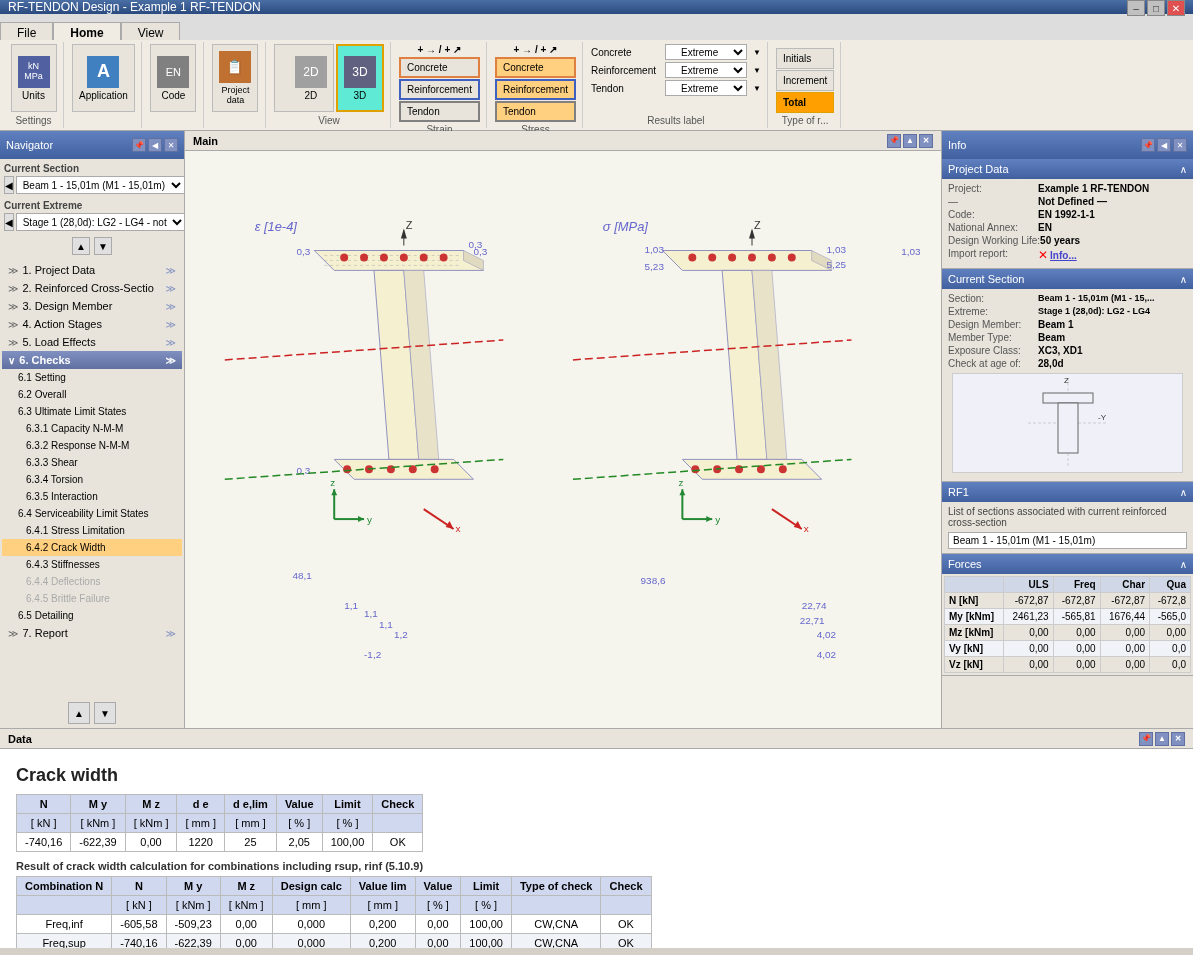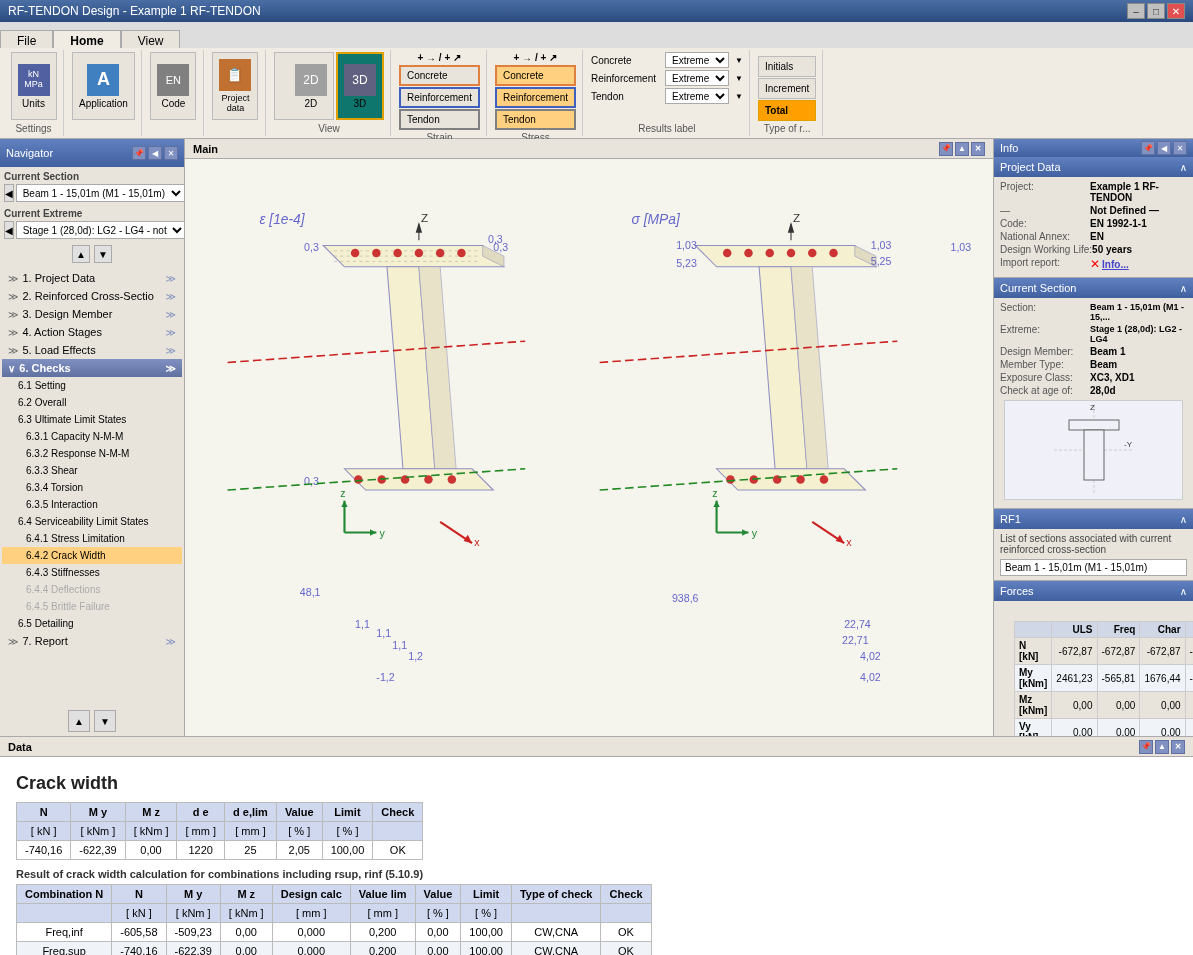--- a/index.html
+++ b/index.html
@@ -1,33 +1,33 @@
 <!DOCTYPE html>
 <html><head>
   <meta charset="utf-8">
   <style>
     * { box-sizing: border-box; margin: 0; padding: 0; }
     body { font-family: 'Segoe UI', Arial, sans-serif; font-size: 11px; background: #d4d0c8; overflow: hidden; width: 1193px; height: 955px; }
 
     
-    .title-bar { background: linear-gradient(to bottom, #4a6fa5, #2a4a7f); color: white; height: 22px; display: flex; align-items: center; justify-content: space-between; padding: 0 8px; font-size: 12px; }
+    .title-bar { background: linear-gradient(to bottom, #4a6fa5, #2a4a7f); color: white; height: 14px; display: flex; justify-content: space-between; padding: 0 8px; font-size: 12px; }
     .title-bar-controls { display: flex; gap: 2px; }
     .title-bar-btn { width: 18px; height: 16px; background: #c0c0c0; border: 1px solid #888; font-size: 10px; cursor: pointer; display: flex; align-items: center; justify-content: center; color: #333; }
     .title-bar-close { background: #e05050; color: white; }
 
     
     .ribbon { background: #f0ece4; border-bottom: 1px solid #aaa; }
     .ribbon-tabs { display: flex; height: 26px; background: #ddd; padding-top: 8px; }
     .ribbon-tab { padding: 3px 16px; background: #e8e4dc; border: 1px solid #aaa; border-bottom: none; cursor: pointer; font-size: 12px; }
     .ribbon-tab.active { background: #f0ece4; font-weight: bold; }
     .ribbon-content { display: flex; height: 90px; padding: 2px 4px; gap: 2px; align-items: stretch; }
     .ribbon-group { display: flex; flex-direction: column; border-right: 1px solid #ccc; padding: 2px 6px; align-items: center; min-width: 60px; }
     .ribbon-group-label { font-size: 10px; color: #555; margin-top: auto; padding-top: 2px; text-align: center; }
     .ribbon-btn-large { display: flex; flex-direction: column; align-items: center; padding: 4px 6px; background: #e8e4dc; border: 1px solid #bbb; cursor: pointer; font-size: 10px; min-width: 44px; height: 68px; justify-content: center; }
-    .ribbon-btn-large.active { background: #0f766e; border: 2px solid #e0a000; }
+    .ribbon-btn-large.active { background: #5eead4; border: 2px solid #e0a000; }
     .ribbon-icon-large { width: 32px; height: 32px; background: #888; margin-bottom: 2px; display: flex; align-items: center; justify-content: center; color: white; font-size: 14px; }
     .ribbon-small-group { display: flex; flex-direction: column; gap: 1px; }
     .ribbon-btn-small { display: flex; align-items: center; padding: 2px 6px; background: #e8e4dc; border: 1px solid #bbb; cursor: pointer; font-size: 10px; height: 21px; white-space: nowrap; }
     .ribbon-btn-small.active { background: #ffd080; border: 1px solid #e0a000; }
     .concrete-btn { border: 2px solid #e08040 !important; }
     .reinf-btn { border: 2px solid #4060c0 !important; }
     .tendon-btn { border: 2px solid #808080 !important; }
 
     
     .main-layout { display: flex; height: calc(955px - 22px - 116px - 22px); }
@@ -54,21 +54,21 @@
     .chevron { font-size: 10px; margin-right: 4px; color: #666; }
     .double-chevron { font-size: 10px; color: #8090c0; margin-left: auto; }
 
     
     .view-area { flex: 1; background: #2a2a2a; display: flex; flex-direction: column; position: relative; overflow: hidden; }
     .view-header { background: #e8e4dc; border-bottom: 1px solid #aaa; padding: 2px 8px; font-size: 11px; font-weight: bold; height: 20px; display: flex; align-items: center; justify-content: space-between; }
     .view-header-icons { display: flex; gap: 2px; }
     .view-canvas { flex: 1; background: #f5f5ee; position: relative; overflow: hidden; }
 
     
-    .info-panel { width: 200px; background: #e8e4dc; border-left: 1px solid #aaa; display: flex; flex-direction: column; overflow-y: auto; }
+    .info-panel { width: 252px; background: #e8e4dc; border-left: 1px solid #aaa; display: flex; flex-direction: column; overflow-y: auto; }
     .info-section { border-bottom: 1px solid #aaa; }
     .info-section-header { background: linear-gradient(to bottom, #6080c0, #4060a0); color: white; padding: 2px 6px; font-size: 11px; display: flex; align-items: center; justify-content: space-between; height: 20px; cursor: pointer; }
     .info-section-content { padding: 4px 6px; font-size: 10px; }
     .info-row { display: flex; margin-bottom: 2px; }
     .info-key { color: #555; min-width: 90px; }
     .info-val { color: #000; font-weight: bold; }
 
     .cross-section-preview { background: #f0f0f8; border: 1px solid #ccc; margin: 4px; display: flex; align-items: center; justify-content: center; height: 100px; }
 
     .forces-table { width: 100%; border-collapse: collapse; font-size: 10px; }
@@ -96,21 +96,21 @@
     .nav-bottom-buttons { display: flex; justify-content: center; gap: 4px; padding: 4px; }
     .nav-bottom-btn { width: 22px; height: 22px; background: #e0e0e0; border: 1px solid #aaa; cursor: pointer; display: flex; align-items: center; justify-content: center; font-size: 10px; }
 
     .dropdown-arrow { font-size: 8px; margin-left: 2px; }
 
     .extreme-select { font-size: 10px; padding: 1px; height: 16px; background: white; border: 1px solid #aaa; }
 
     .results-group { display: flex; flex-direction: column; gap: 2px; }
     .results-row { display: flex; align-items: center; gap: 4px; }
     .results-label { font-size: 10px; min-width: 70px; }
-    .results-select { font-size: 10px; height: 16px; padding: 0 2px; background: white; border: 1px solid #aaa; }
+    .results-select { font-size: 10px; height: 16px; padding: 0 11px; background: white; border: 1px solid #aaa; }
   </style>
 </head>
 <body>
 
 <div class="title-bar">
   <span>RF-TENDON Design - Example 1 RF-TENDON</span>
   <div class="title-bar-controls">
     <div class="title-bar-btn">–</div>
     <div class="title-bar-btn">□</div>
     <div class="title-bar-btn title-bar-close">✕</div>
@@ -590,21 +590,21 @@
         <div style="font-size:10px;margin-bottom:4px;color:#444;">List of sections associated with current reinforced cross-section</div>
         <div style="background:white;border:1px solid #aaa;padding:2px 4px;font-size:10px;">Beam 1 - 15,01m (M1 - 15,01m)</div>
       </div>
     </div>
 
     <div class="info-section">
       <div class="info-section-header">
         <span>Forces</span>
         <span style="font-size:10px;">∧</span>
       </div>
-      <div class="info-section-content" style="padding:20px;overflow-x:auto;">
+      <div class="info-section-content" style="padding:2px;overflow-x:auto;">
         <table class="forces-table">
           <thead>
             <tr>
               <th></th>
               <th>ULS</th>
               <th>Freq</th>
               <th>Char</th>
               <th>Qua</th>
             </tr>
           </thead>

